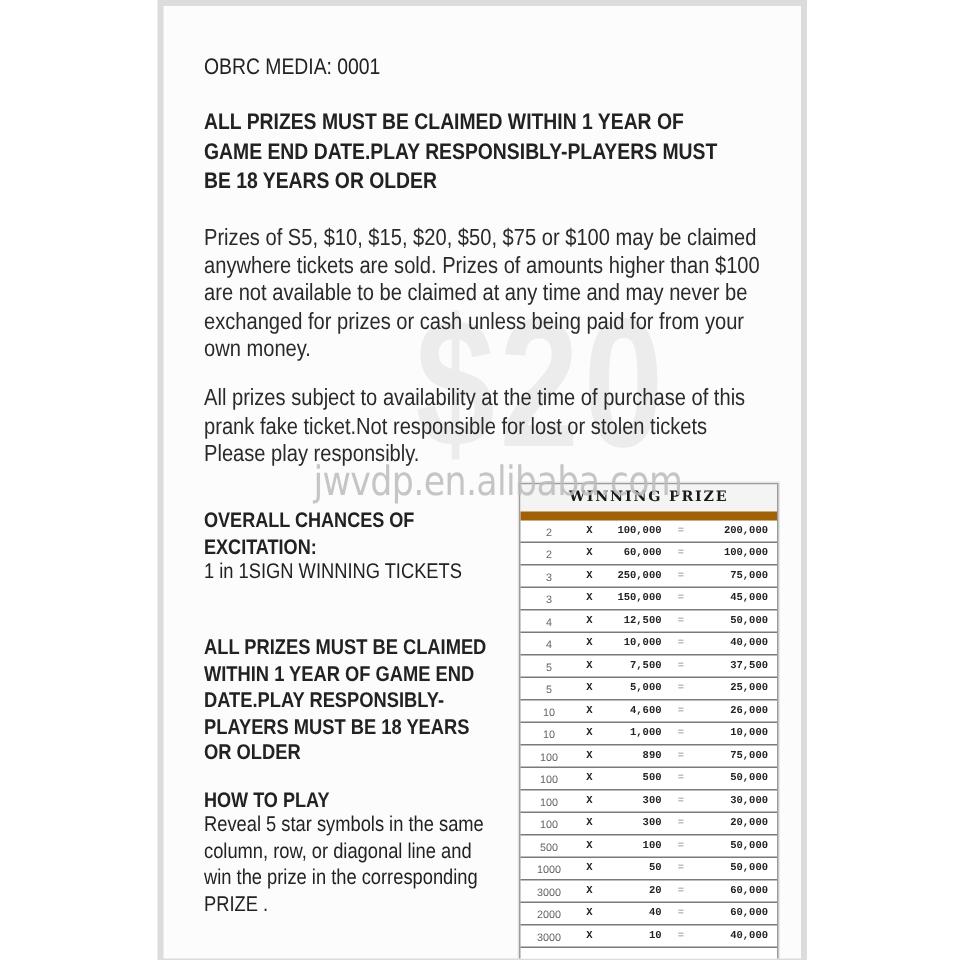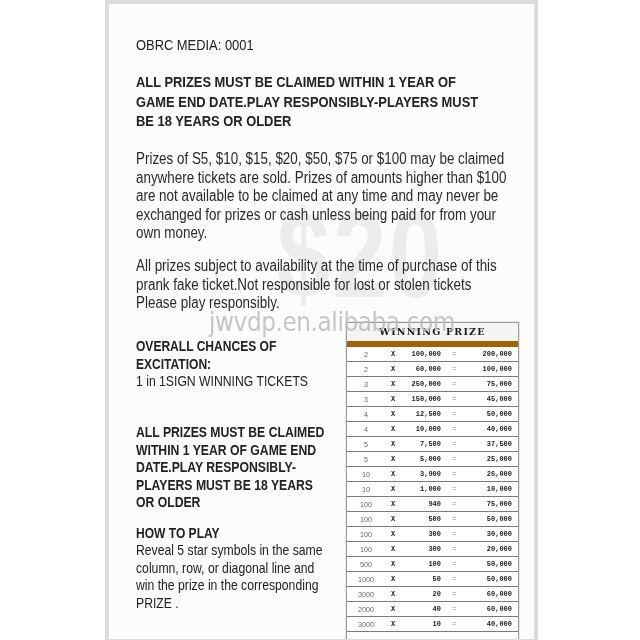--- a/index.html
+++ b/index.html
@@ -172,35 +172,35 @@
         <div class="pt-row">
           <span class="c-qty">5</span>
           <span class="c-x">X</span>
           <span class="c-amt">5,000</span>
           <span class="c-eq">=</span>
           <span class="c-total">25,000</span>
         </div>
         <div class="pt-row">
           <span class="c-qty">10</span>
           <span class="c-x">X</span>
-          <span class="c-amt">3,900</span>
+          <span class="c-amt">4,600</span>
           <span class="c-eq">=</span>
           <span class="c-total">26,000</span>
         </div>
         <div class="pt-row">
           <span class="c-qty">10</span>
           <span class="c-x">X</span>
           <span class="c-amt">1,000</span>
           <span class="c-eq">=</span>
           <span class="c-total">10,000</span>
         </div>
         <div class="pt-row">
           <span class="c-qty">100</span>
           <span class="c-x">X</span>
-          <span class="c-amt">940</span>
+          <span class="c-amt">890</span>
           <span class="c-eq">=</span>
           <span class="c-total">75,000</span>
         </div>
         <div class="pt-row">
           <span class="c-qty">100</span>
           <span class="c-x">X</span>
           <span class="c-amt">500</span>
           <span class="c-eq">=</span>
           <span class="c-total">50,000</span>
         </div>

